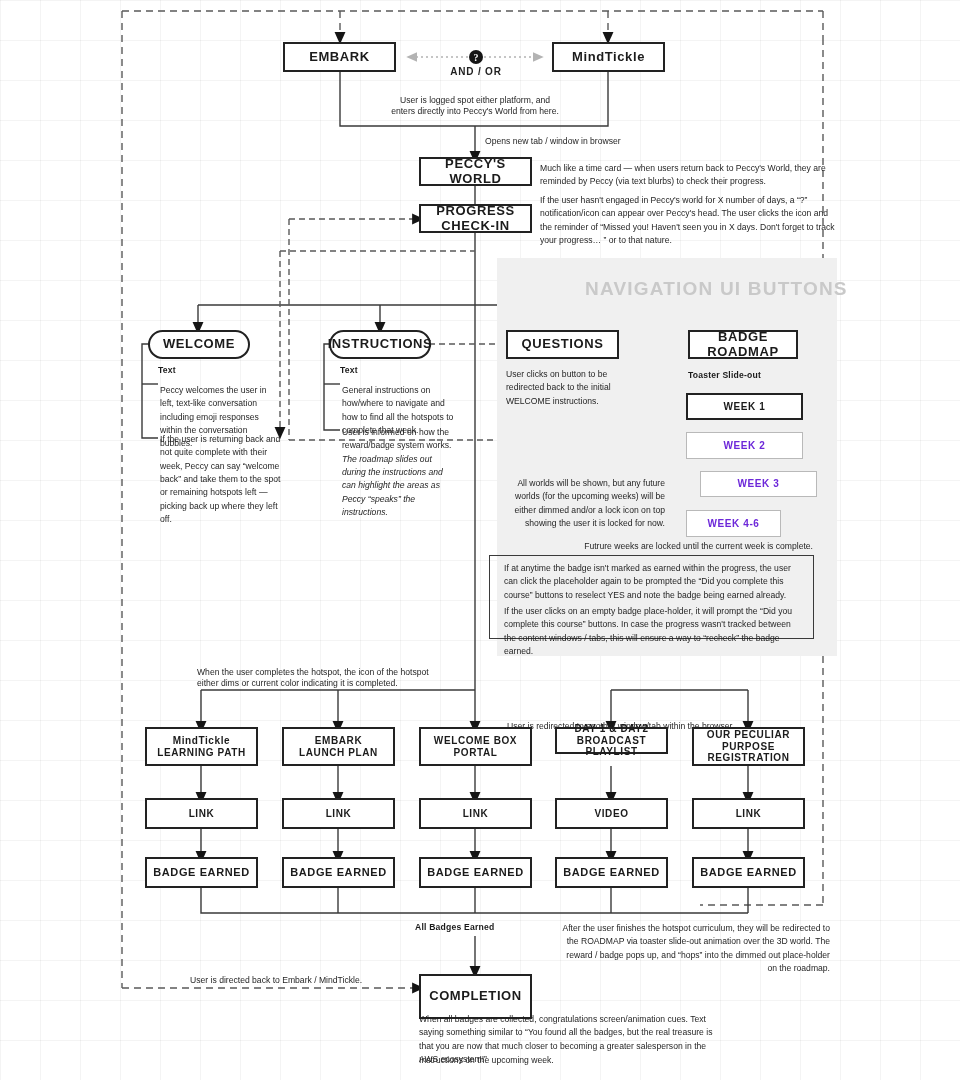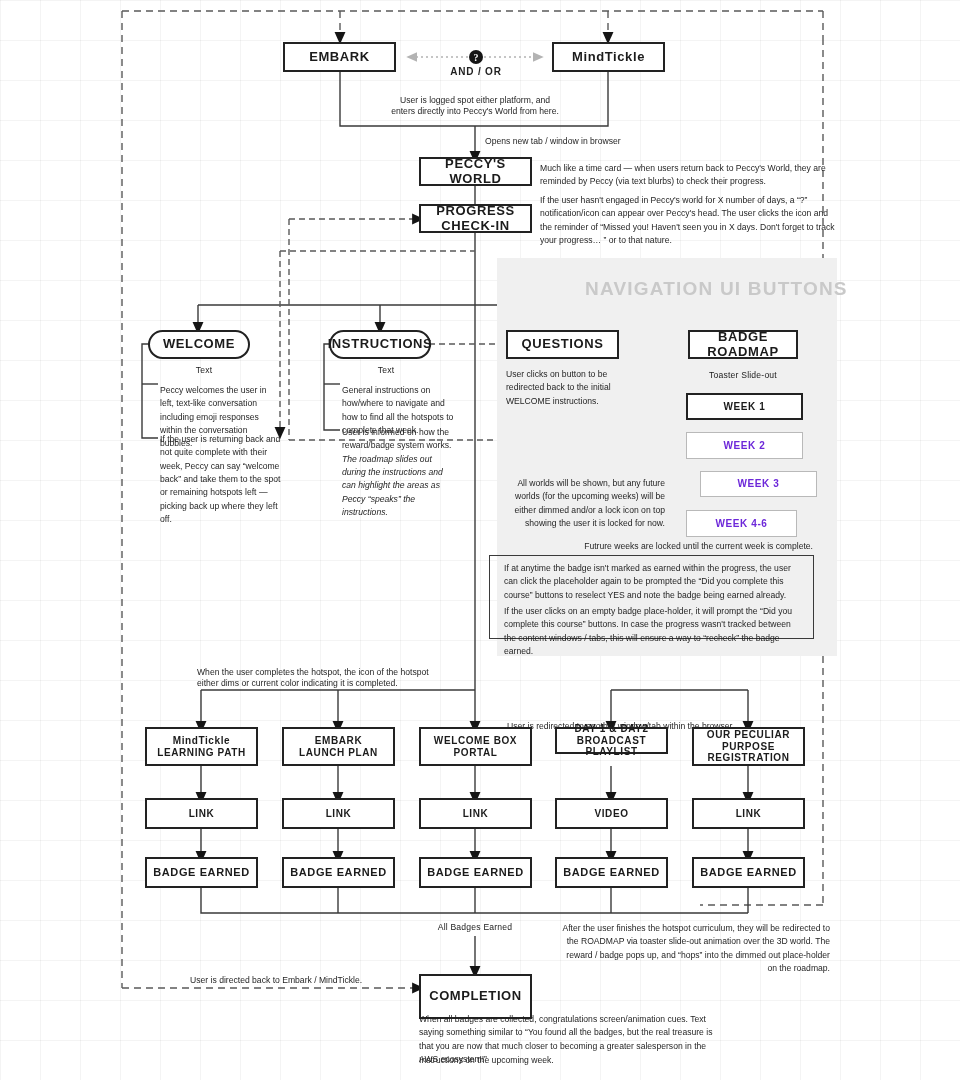--- a/index.html
+++ b/index.html
@@ -35,22 +35,22 @@
   .dim{color:#6d28d9;border-color:#b9b9b9;}
   .note{
     position:absolute;font-size:8.6px;line-height:1.55;color:#1f1f1f;
     font-family:"Liberation Sans", sans-serif;
   }
   .note p{margin:0 0 7px 0;}
   .note p:last-child{margin-bottom:0;}
   .note.right{text-align:right;}
   .note.ctr{text-align:center;}
   .cap{
-    position:absolute;font-size:8.6px;font-weight:400;letter-spacing:.2px;
-    text-align:center;color:#1b1b1b;
+    position:absolute;font-size:8.6px;font-weight:700;letter-spacing:.2px;
+    text-align:left;color:#1b1b1b;
   }
   .panel{
     position:absolute;background:#f0f0f0;
   }
   .panel-title{
     position:absolute;font-size:19px;font-weight:700;letter-spacing:1.2px;
     color:#c9c9c9;
   }
   .bulletnote{
     position:absolute;font-size:8.6px;line-height:1.55;color:#1f1f1f;
@@ -243,21 +243,21 @@
 
 <div class="node strong med" style="left:686px;top:393px;width:117px;height:27px;">
   <span class="lbl">WEEK 1</span>
 </div>
 <div class="node dim med" style="left:686px;top:432px;width:117px;height:27px;">
   <span class="lbl">WEEK 2</span>
 </div>
 <div class="node dim med" style="left:700px;top:471px;width:117px;height:26px;">
   <span class="lbl">WEEK 3</span>
 </div>
-<div class="node dim med" style="left:686px;top:510px;width:111px;height:27px;">
+<div class="node dim med" style="left:686px;top:510px;width:95px;height:27px;">
   <span class="lbl">WEEK 4-6</span>
 </div>
 
 <div class="note right" style="left:505px;top:477px;width:160px;">All worlds will be shown, but any future worlds (for the upcoming weeks) will be either dimmed and/or a lock icon on top showing the user it is locked for now.</div>
 <div class="note right" style="left:555px;top:540px;width:258px;">Futrure weeks are locked until the current week is complete.</div>
 
 <div class="outlinebox" style="left:489px;top:555px;width:325px;height:84px;"></div>
 <div class="note" style="left:504px;top:562px;width:296px;">If at anytime the badge isn't marked as earned within the progress, the user can click the placeholder again to be prompted the “Did you complete this course” buttons to reselect YES and note the badge being earned already.</div>
 <div class="note" style="left:504px;top:605px;width:296px;">If the user clicks on an empty badge place-holder, it will prompt the “Did you complete this course” buttons. In case the progress wasn't tracked between the content windows / tabs, this will ensure a way to “recheck” the badge earned.</div>
 

